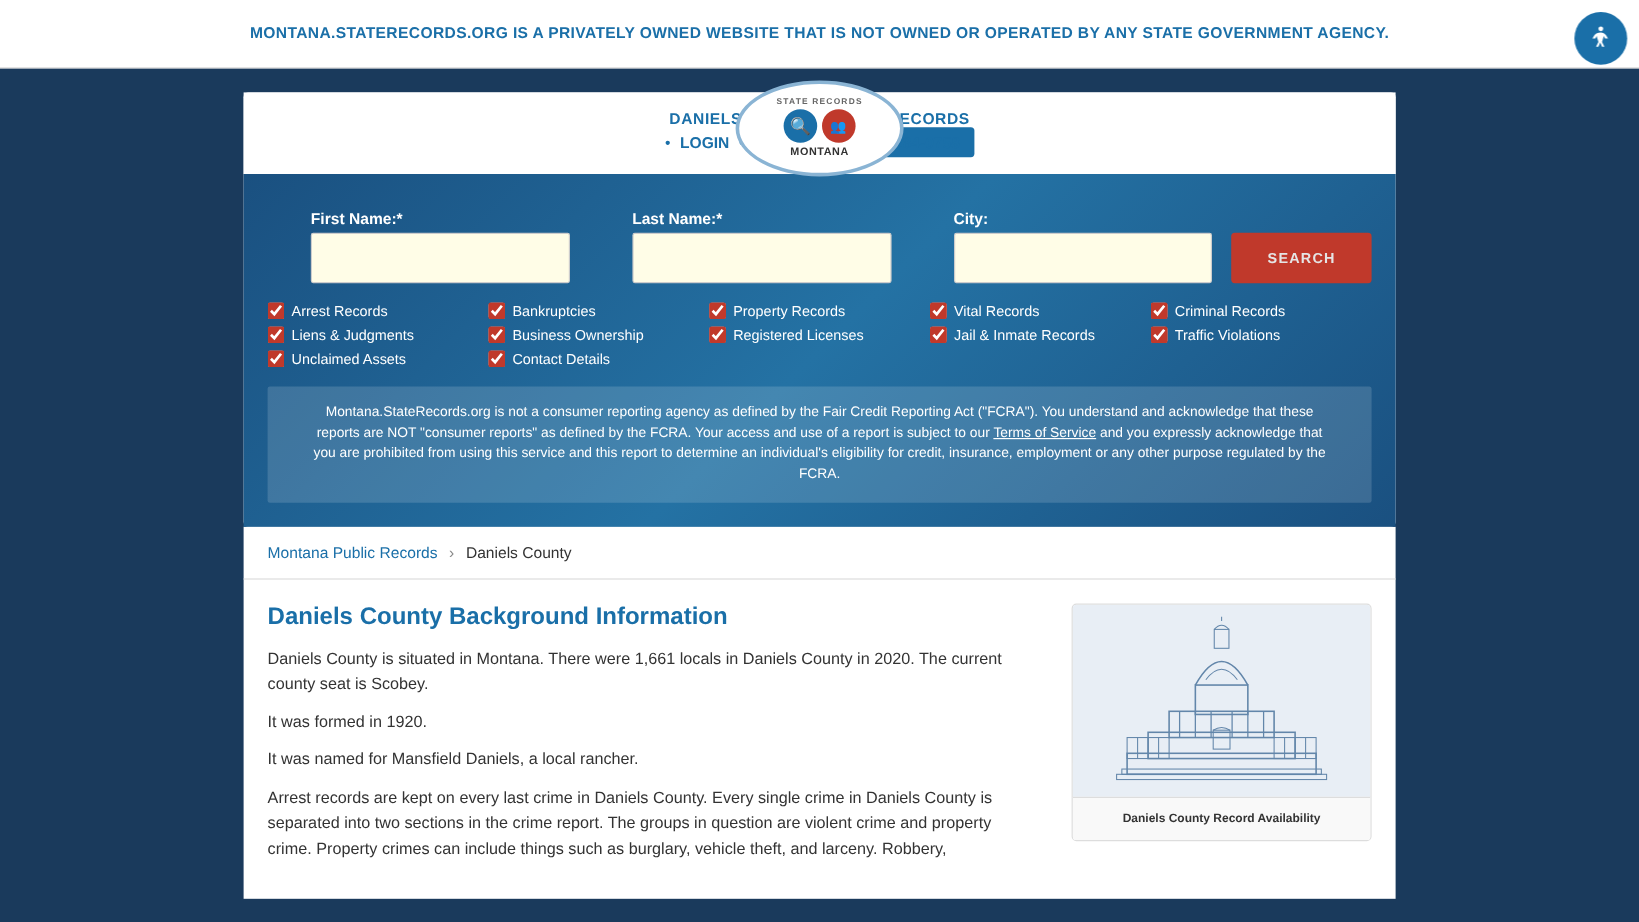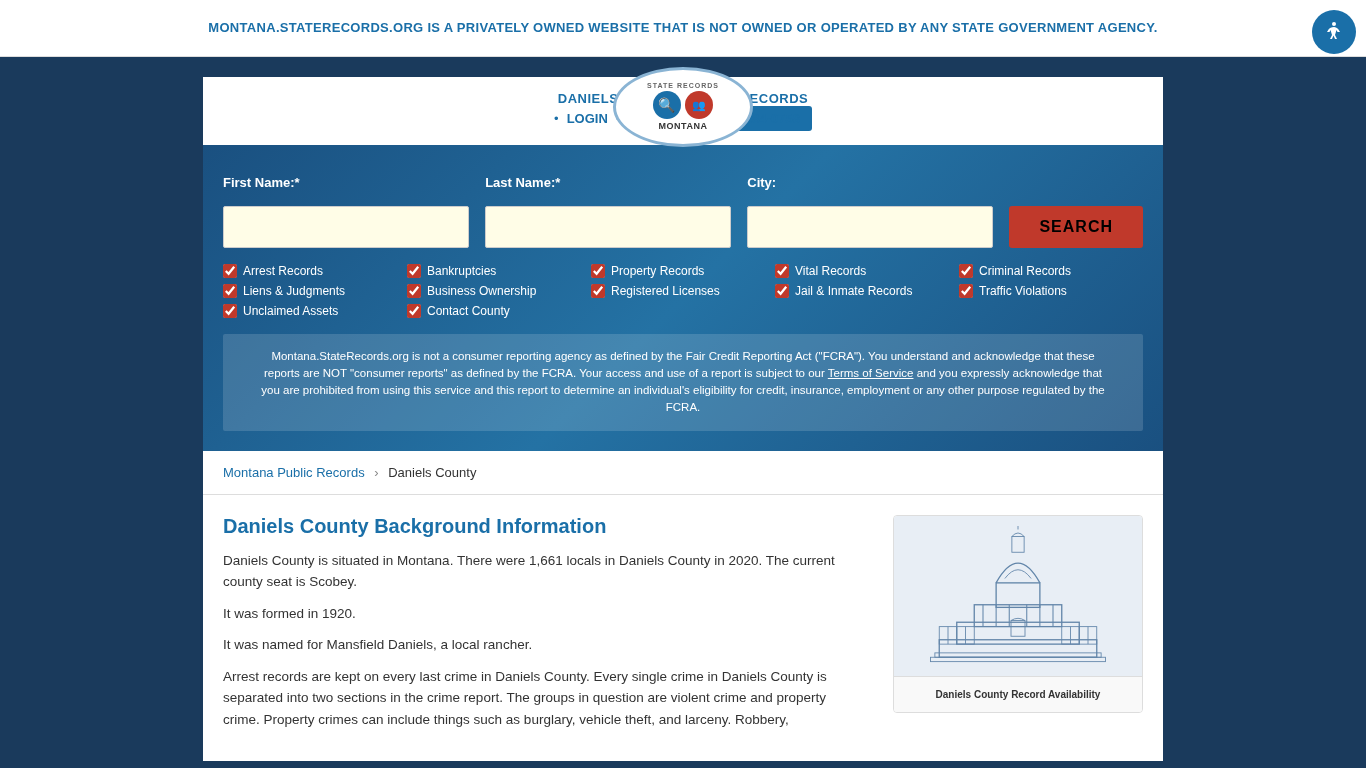--- a/index.html
+++ b/index.html
@@ -170,42 +170,43 @@
       position: relative;
     }
     .search-fields {
       display: flex;
       gap: 16px;
       margin-bottom: 16px;
     }
     .field-group {
       display: flex;
       flex-direction: column;
-      gap: 16px;
+      gap: 4px;
+      margin-left: 36px;
     }
     .field-group label {
       color: #fff;
       font-size: 13px;
       font-weight: bold;
     }
     .field-group.name { flex: 1; }
     .field-group.city { flex: 1; }
     .field-group input {
       background: #fffde7;
       border: 1px solid #ccc;
       padding: 10px 12px;
       font-size: 14px;
       border-radius: 2px;
       height: 42px;
       width: 100%;
     }
     .search-btn {
       background: #c0392b;
-      color: #000000;
-      font-size: 16px;
+      color: #e5e5e5;
+      font-size: 12px;
       font-weight: bold;
       letter-spacing: 1px;
       border: none;
       padding: 10px 30px;
       border-radius: 3px;
       cursor: pointer;
       height: 42px;
       align-self: flex-end;
       white-space: nowrap;
     }
@@ -414,21 +415,21 @@
           <div class="checkbox-item">
             <input type="checkbox" checked="" style="">
             <span>Traffic Violations</span>
           </div>
           <div class="checkbox-item">
             <input type="checkbox" checked="" style="">
             <span>Unclaimed Assets</span>
           </div>
           <div class="checkbox-item">
             <input type="checkbox" checked="" style="">
-            <span>Contact County</span>
+            <span>Contact Details</span>
           </div>
         </div>
 
       <div class="disclaimer">
         <span>Montana.StateRecords.org is not a consumer reporting agency as defined by the Fair Credit Reporting Act ("FCRA"). You understand and acknowledge that these reports are NOT "consumer reports" as defined by the FCRA. Your access and use of a report is subject to our </span><a href="#">Terms of Service</a><span> and you expressly acknowledge that you are prohibited from using this service and this report to determine an individual's eligibility for credit, insurance, employment or any other purpose regulated by the FCRA.</span>
       </div>
     </div>
   </div>
 
   <div class="below-card">

